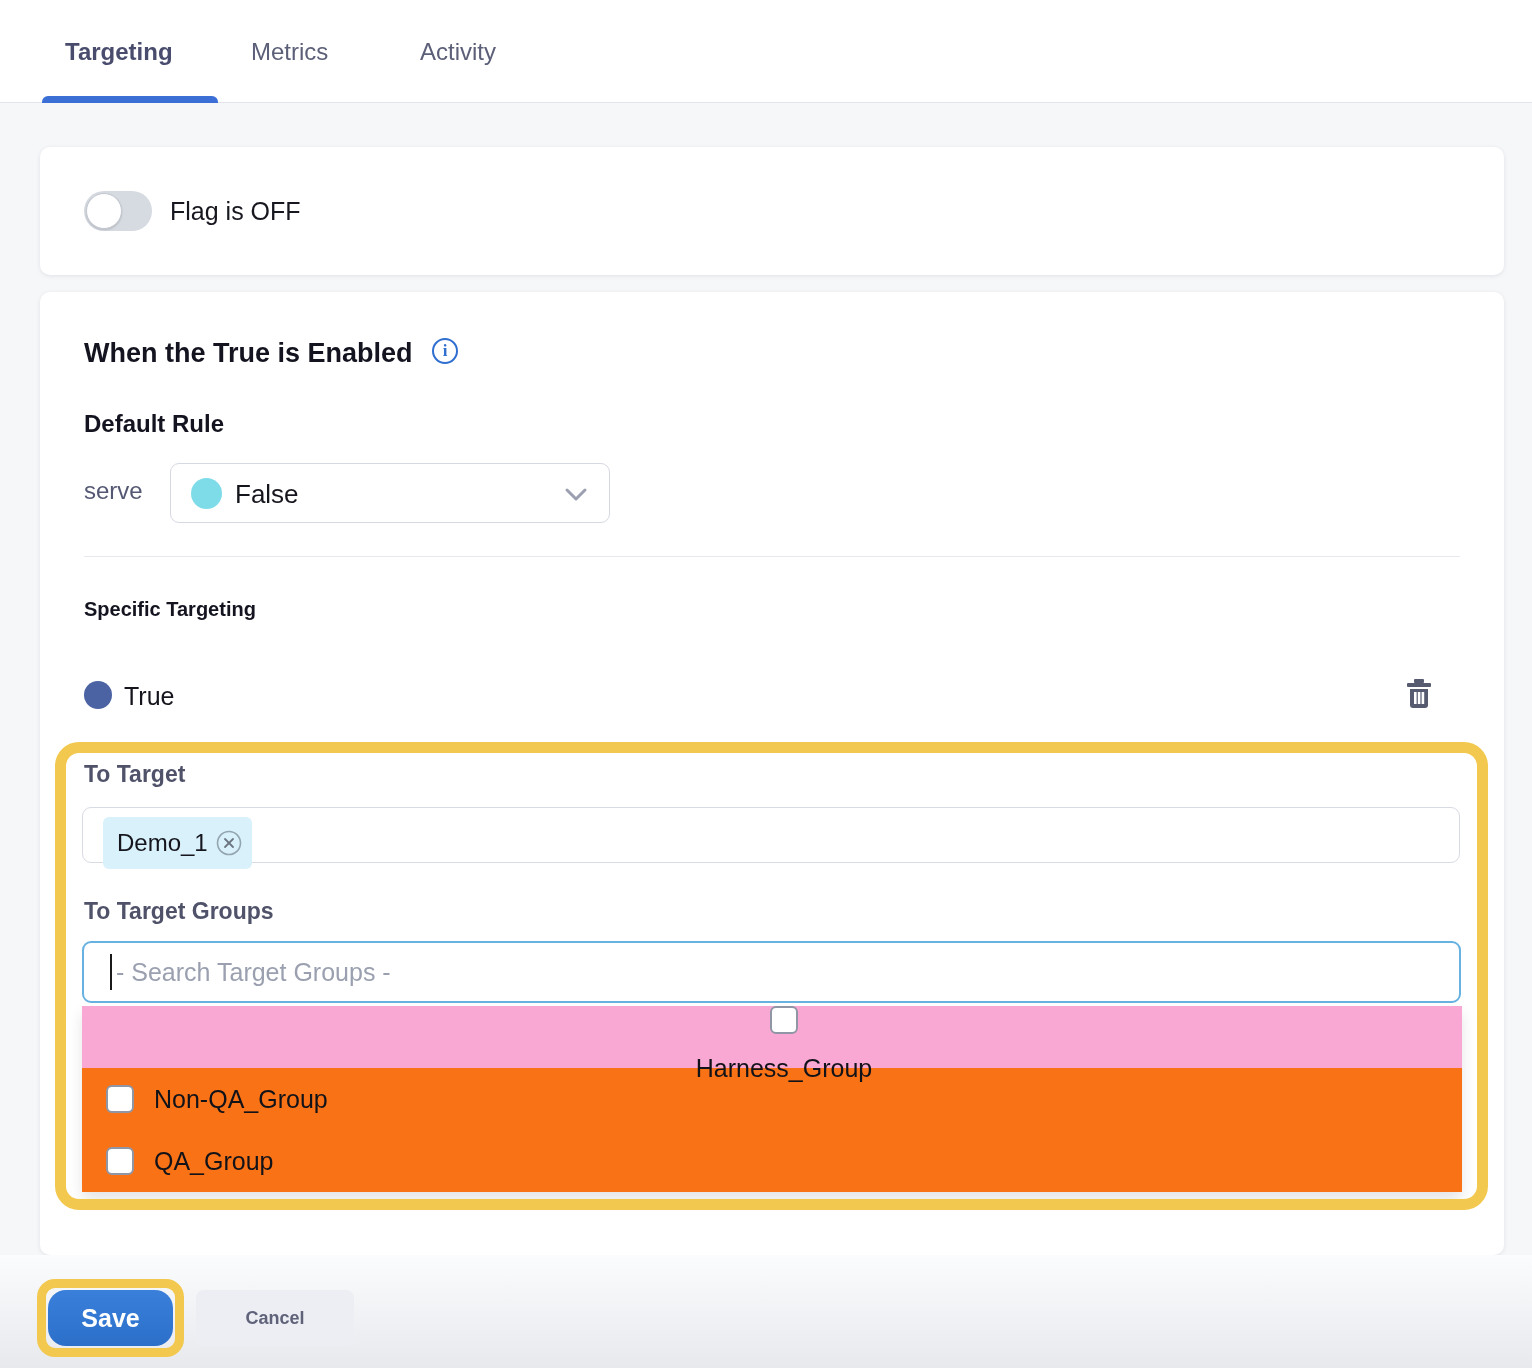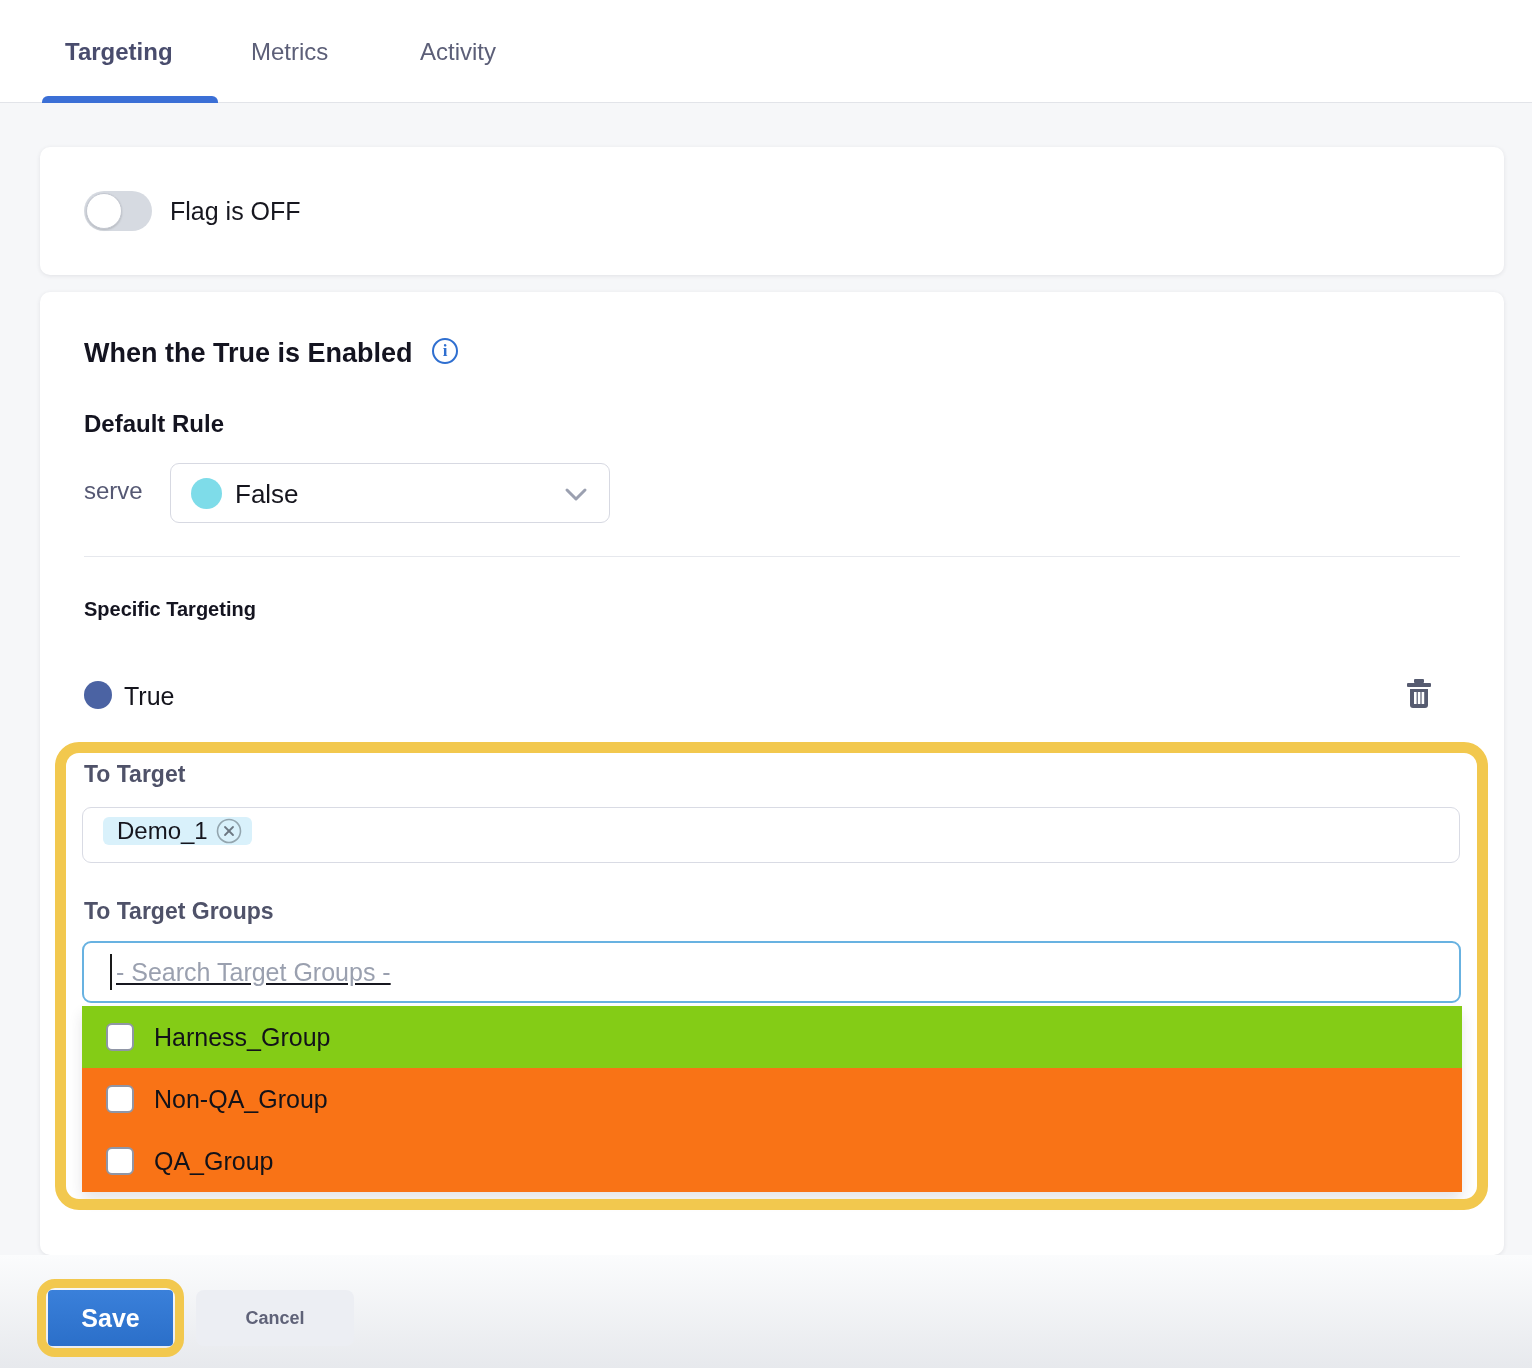--- a/index.html
+++ b/index.html
@@ -75,45 +75,45 @@
 
   .field-label { position:absolute; left:44px; font-size:23px; font-weight:700; color:#4f5269; }
   .to-targets-label { top:469px; }
   .to-target-groups-label { top:606px; }
 
   .targets-input {
     position:absolute; left:42px; top:515px; width:1378px; height:56px;
     background:#fff; border:1px solid #d9dbe4; border-radius:9px; cursor:text;
   }
   .target-chip {
-    position:absolute; left:20px; top:9px; height:28px;
+    position:absolute; left:20px; top:9px; height:52px;
     background:#d9f1fb; border-radius:6px; display:flex; align-items:center;
     padding:0 10px 0 14px; gap:8px;
   }
   .target-chip .chip-text { font-size:24px; color:#15151d; }
   .chip-close { width:26px; height:26px; cursor:pointer; }
 
   .groups-search {
     position:absolute; left:42px; top:649px; width:1379px; height:62px;
     background:#fff; border:2px solid #68b2e1; border-radius:9px; cursor:text;
-    display:flex; align-items:center; padding-left:26px;text-decoration:underline;
+    display:flex; align-items:center; padding-left:26px;
   }
   .caret { width:2px; height:36px; background:#1a1a1a; margin-right:4px; }
   .placeholder { font-size:25px; color:#9aa0af; }
 
   .groups-panel {
     position:absolute; left:42px; top:714px; width:1380px; height:186px;
     background:#ffffff; border-radius:0 0 8px 8px;
     box-shadow:0 8px 14px rgba(40,41,61,.12);
   }
   .group-row {
     height:62px; display:flex; align-items:center; padding-left:24px; gap:20px;
     cursor:pointer; background:#f97316;
   }
-  .group-row.highlighted { background:#84cc16; }
+  .group-row.highlighted { background:#f9a8d4;flex-direction:column; }
   .checkbox {
     width:28px; height:28px; background:#fff; border:2px solid #9096a6; border-radius:6px;
     flex:0 0 auto;
   }
   .group-label { font-size:25px; color:#121219; }
 
   
   .yellow-box {
     position:absolute; left:55px; top:742px; width:1433px; height:468px;
     border:11px solid #f2c84e; border-radius:24px; pointer-events:none; z-index:6;
@@ -124,21 +124,21 @@
   }
 
   
   .footer-bg {
     position:absolute; left:0; top:1255px; width:1532px; height:113px;
     background:linear-gradient(180deg,#fbfcfd 0%,#e7e9ed 100%);
   }
   .save-btn {
     position:absolute; left:48px; top:1290px; width:125px; height:56px;
     background:linear-gradient(180deg,#3a80da 0%,#2b6fc9 100%);
-    border:none; border-radius:4px; color:#ffffff; font-size:25px; font-weight:700;
+    border:none; border-radius:18px; color:#ffffff; font-size:25px; font-weight:700;
     font-family:"Liberation Sans", sans-serif; cursor:pointer; z-index:7;
   }
   .cancel-btn {
     position:absolute; left:196px; top:1290px; width:158px; height:56px;
     background:#eceef3; border:none; border-radius:8px; color:#5f6278;
     font-size:18px; font-weight:700; font-family:"Liberation Sans", sans-serif; cursor:pointer;
   }
 </style>
 </head>
 <body>

